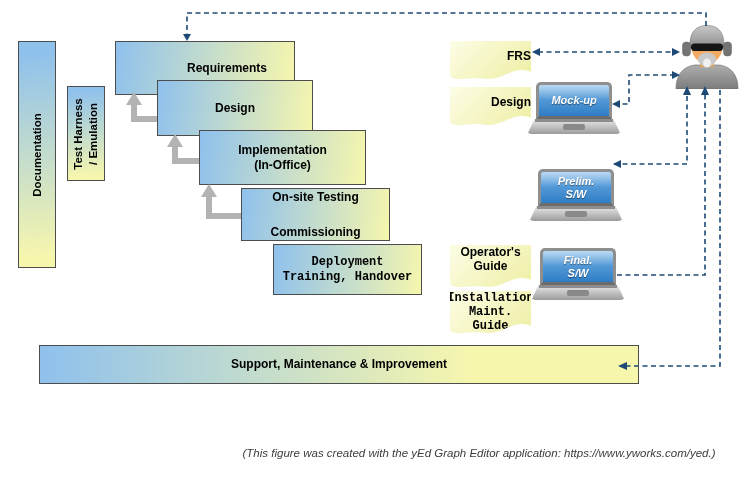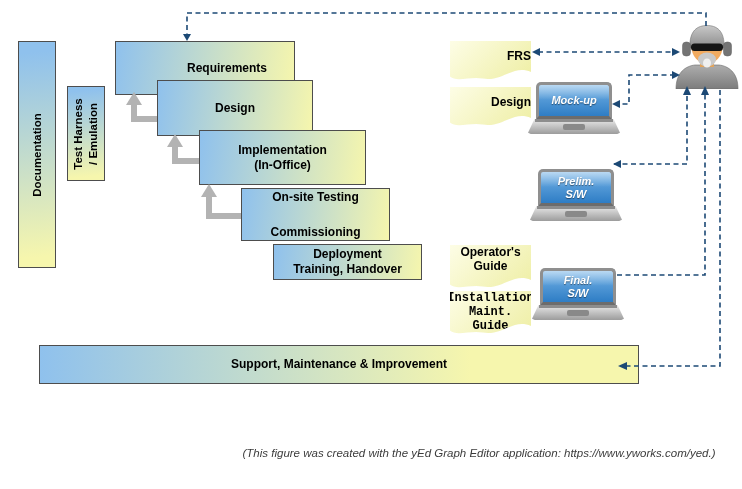--- a/index.html
+++ b/index.html
@@ -16,21 +16,21 @@
   .phase{background:linear-gradient(98deg,var(--node-blue),var(--node-yellow));}
   .vbar{background:linear-gradient(175deg,var(--node-blue) 5%,var(--node-yellow) 95%);}
   .vtext{position:absolute;left:50%;top:50%;transform:translate(-50%,-50%) rotate(-90deg);
     white-space:nowrap;text-align:center;font-weight:bold;font-size:11.5px;line-height:1.3;}
   #bar-documentation{left:18px;top:41px;width:38px;height:227px;}
   #bar-testharness{left:67px;top:86px;width:38px;height:95px;}
   #phase-requirements{left:115px;top:41px;width:180px;height:54px;padding-left:44px;}
   #phase-design{left:157px;top:80px;width:156px;height:56px;}
   #phase-implementation{left:199px;top:130px;width:167px;height:55px;}
   #phase-onsite{left:241px;top:188px;width:149px;height:53px;gap:20px;}
-  #phase-deployment{left:273px;top:244px;width:149px;height:36px;}
+  #phase-deployment{left:273px;top:244px;width:149px;height:51px;font-family:Liberation Mono, monospace;}
   #support-bar{left:16px;top:345px;width:600px;height:39px;
     background:linear-gradient(90deg,var(--node-blue),var(--node-yellow) 72%);margin-left:23px;}
   
   .doc{
     position:absolute;width:81px;box-sizing:border-box;
     background:linear-gradient(135deg,var(--doc-light),var(--doc-yellow));
     display:flex;flex-direction:column;align-items:center;
     font-weight:bold;font-size:12px;line-height:1.18;text-align:center;
     filter:drop-shadow(0 1px 0 rgba(70,70,40,.45));
   }
@@ -56,21 +56,21 @@
   .base{
     width:92px;height:15px;margin-top:0;position:relative;
     background:linear-gradient(180deg,#e9e9e9,#9c9c9c);
     clip-path:polygon(7% 0,93% 0,100% 92%,97% 100%,3% 100%,0 92%);
   }
   .base::before{content:"";position:absolute;left:8%;right:8%;top:0;height:3px;background:#8d8d8d;}
   .base::after{content:"";position:absolute;left:50%;top:5px;width:22px;height:6px;
     transform:translateX(-50%);background:#898989;border-radius:2px;}
   #laptop-mockup{left:528px;top:82px;}
   #laptop-prelim{left:530px;top:142px;margin-top:27px;}
-  #laptop-final{left:532px;top:268px;text-align:right;}
+  #laptop-final{left:532px;top:248px;text-align:right;}
   
   #person{position:absolute;left:674px;top:22px;width:66px;height:67px;}
   
   #caption{position:absolute;left:205px;top:447px;width:548px;text-align:center;
     font-style:italic;font-size:11.5px;color:var(--caption-gray);}
   
   #edges{position:absolute;left:0;top:0;z-index:10;pointer-events:none;}
   .edge{fill:none;stroke:var(--edge-blue);stroke-width:1.6;stroke-dasharray:5 3.5;}
   .ah{fill:var(--edge-blue);stroke:none;}
   .gray-arrow{fill:none;stroke:var(--arrow-gray);stroke-width:6;stroke-linejoin:miter;}

